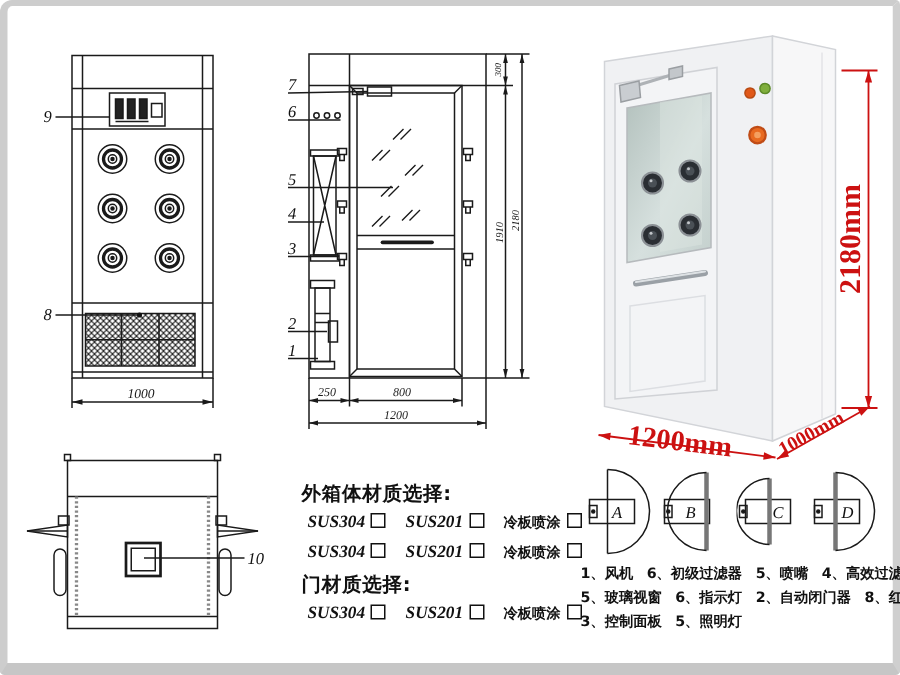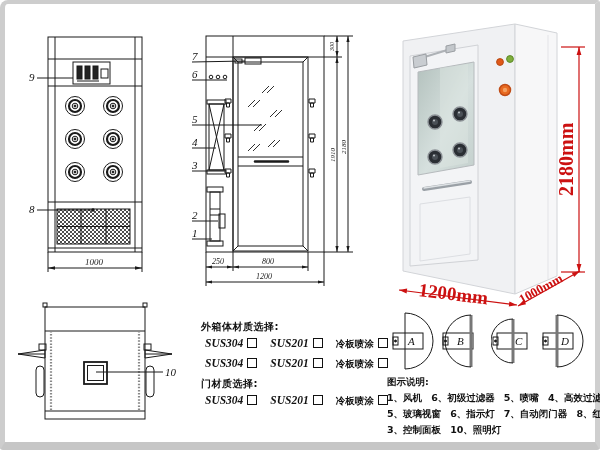--- a/index.html
+++ b/index.html
@@ -13,21 +13,21 @@
     border-right:5px solid #cfcfcf;border-bottom:8px solid #c6c6c6;
     border-radius:8px 3px 3px 3px;
   }
   .abs{position:absolute;}
   svg text{font-family:"Liberation Serif","DejaVu Serif",serif;}
   .dimnum{font-style:italic;fill:#1a1a1a;}
   .callout{font-style:italic;fill:#111;font-size:11px;}
 
   
   .materials{left:196px;top:316px;width:185px;}
-  .mat-label{font-size:10px;font-weight:bold;color:#111;margin:0 0 3px 0;letter-spacing:.5px;}
+  .mat-label{font-size:13px;font-weight:bold;color:#111;margin:0 0 3px 0;letter-spacing:.5px;}
   .mat-opts{margin:0 0 6px 4px;font-size:11px;color:#111;white-space:nowrap;}
   .sus{font-family:Liberation Serif, serif;font-style:italic;font-weight:bold;font-size:11.5px;}
   .cn-opt{font-size:9.5px;font-weight:bold;margin-top:15px;}
   .cbox{display:inline-block;width:8px;height:8px;border:1.6px solid #111;margin:0 13px 0 4px;vertical-align:-1px;background:#fff;}
   .cbox.last{margin-right:0;}
 
   
   .door-options{left:386px;top:306px;width:196px;height:64px;display:flex;gap:4px;}
   .door-fig{width:46px;height:62px;}
   .door-letter{font-style:italic;font-size:11px;fill:#111;}
@@ -395,25 +395,24 @@
           <circle cx="4.5" cy="31" r="1" fill="#111"></circle>
         <rect x="2" y="23" width="30" height="16"></rect>
         <line x1="16" y1="5" x2="16" y2="57" stroke="#777" stroke-width="3"></line>
         <path d="M16,5 A26,26 0 0 1 16,57"></path>
       </g>
       <text class="door-letter" x="20" y="35">D</text>
     </svg>
   </div>
 
   <div class="abs legend">
-    <p class="legend-title">图示说明:</p>
     <p class="legend-line">
       <span>1、风机</span><span>6、初级过滤器</span><span>5、喷嘴</span><span>4、高效过滤器</span>
     </p>
     <p class="legend-line">
-      <span>5、玻璃视窗</span><span>6、指示灯</span><span>7、自动闭门器</span><span>8、红外线感应器</span>
+      <span>5、玻璃视窗</span><span>6、指示灯</span><span>2、自动闭门器</span><span>8、红外线感应器</span>
     </p>
     <p class="legend-line">
-      <span>3、控制面板</span><span>10、照明灯</span>
+      <span>3、控制面板</span><span>5、照明灯</span>
     </p>
   </div>
 
 </div>
 
 </body></html>

